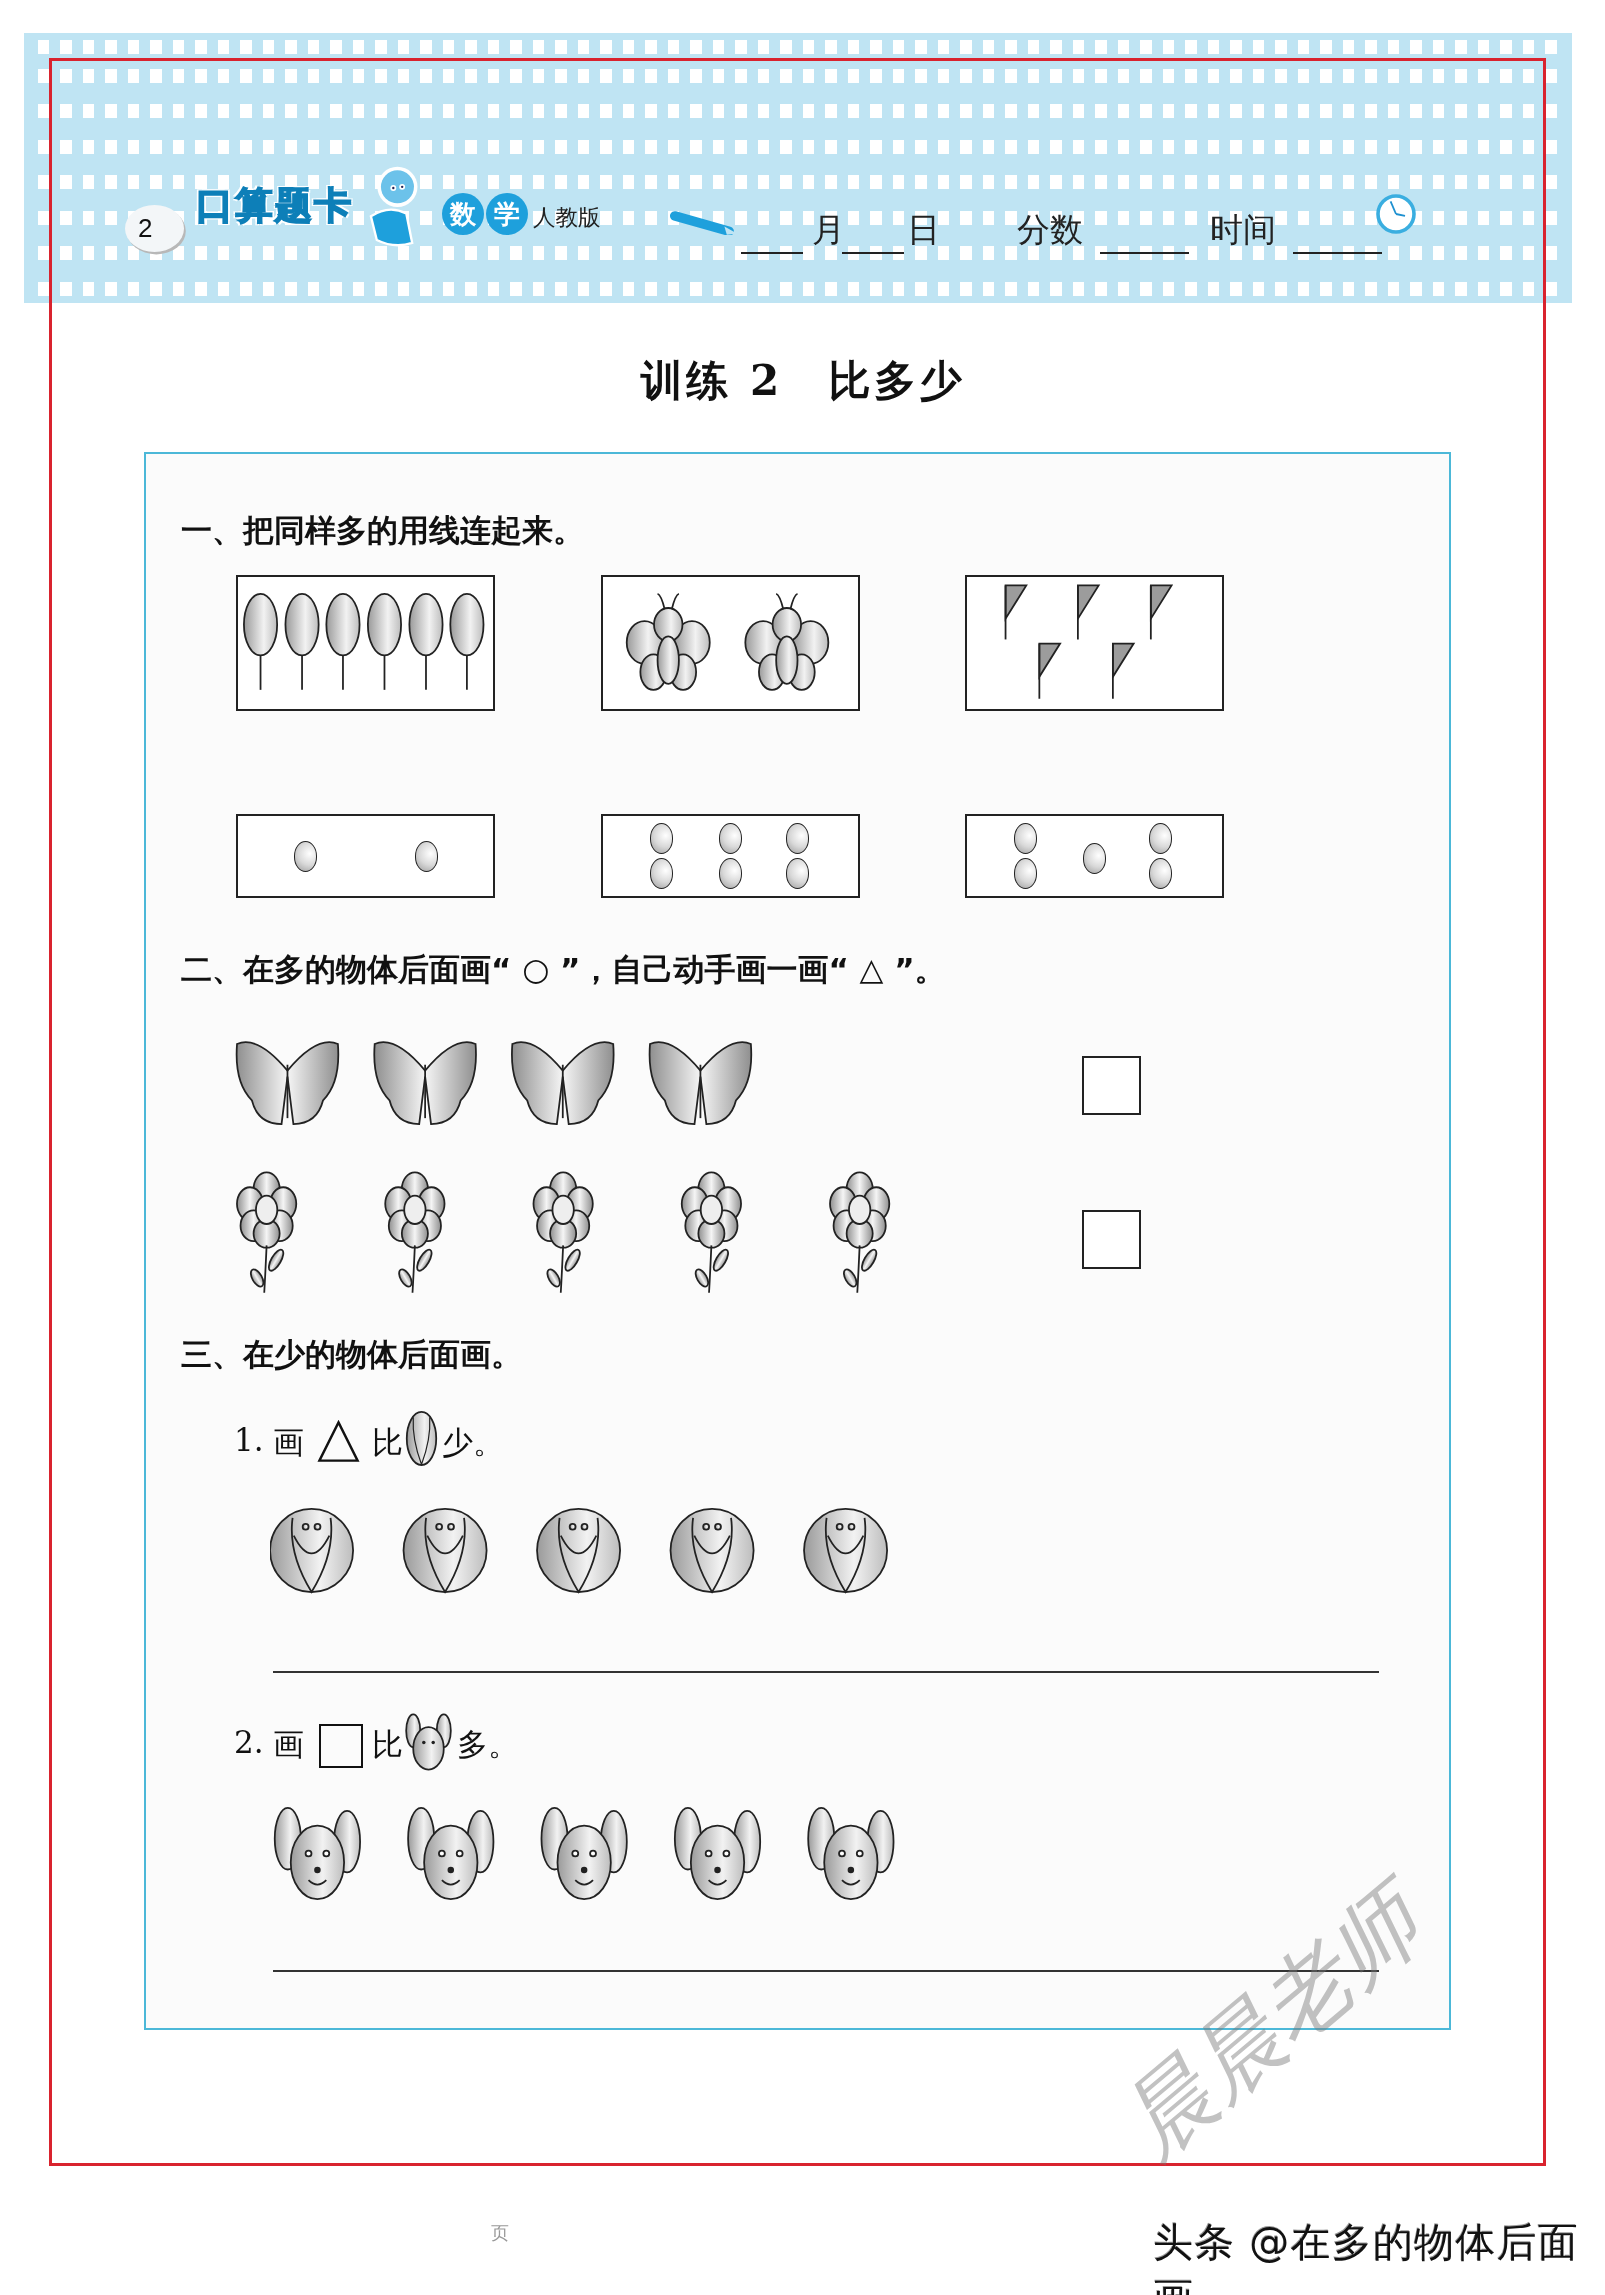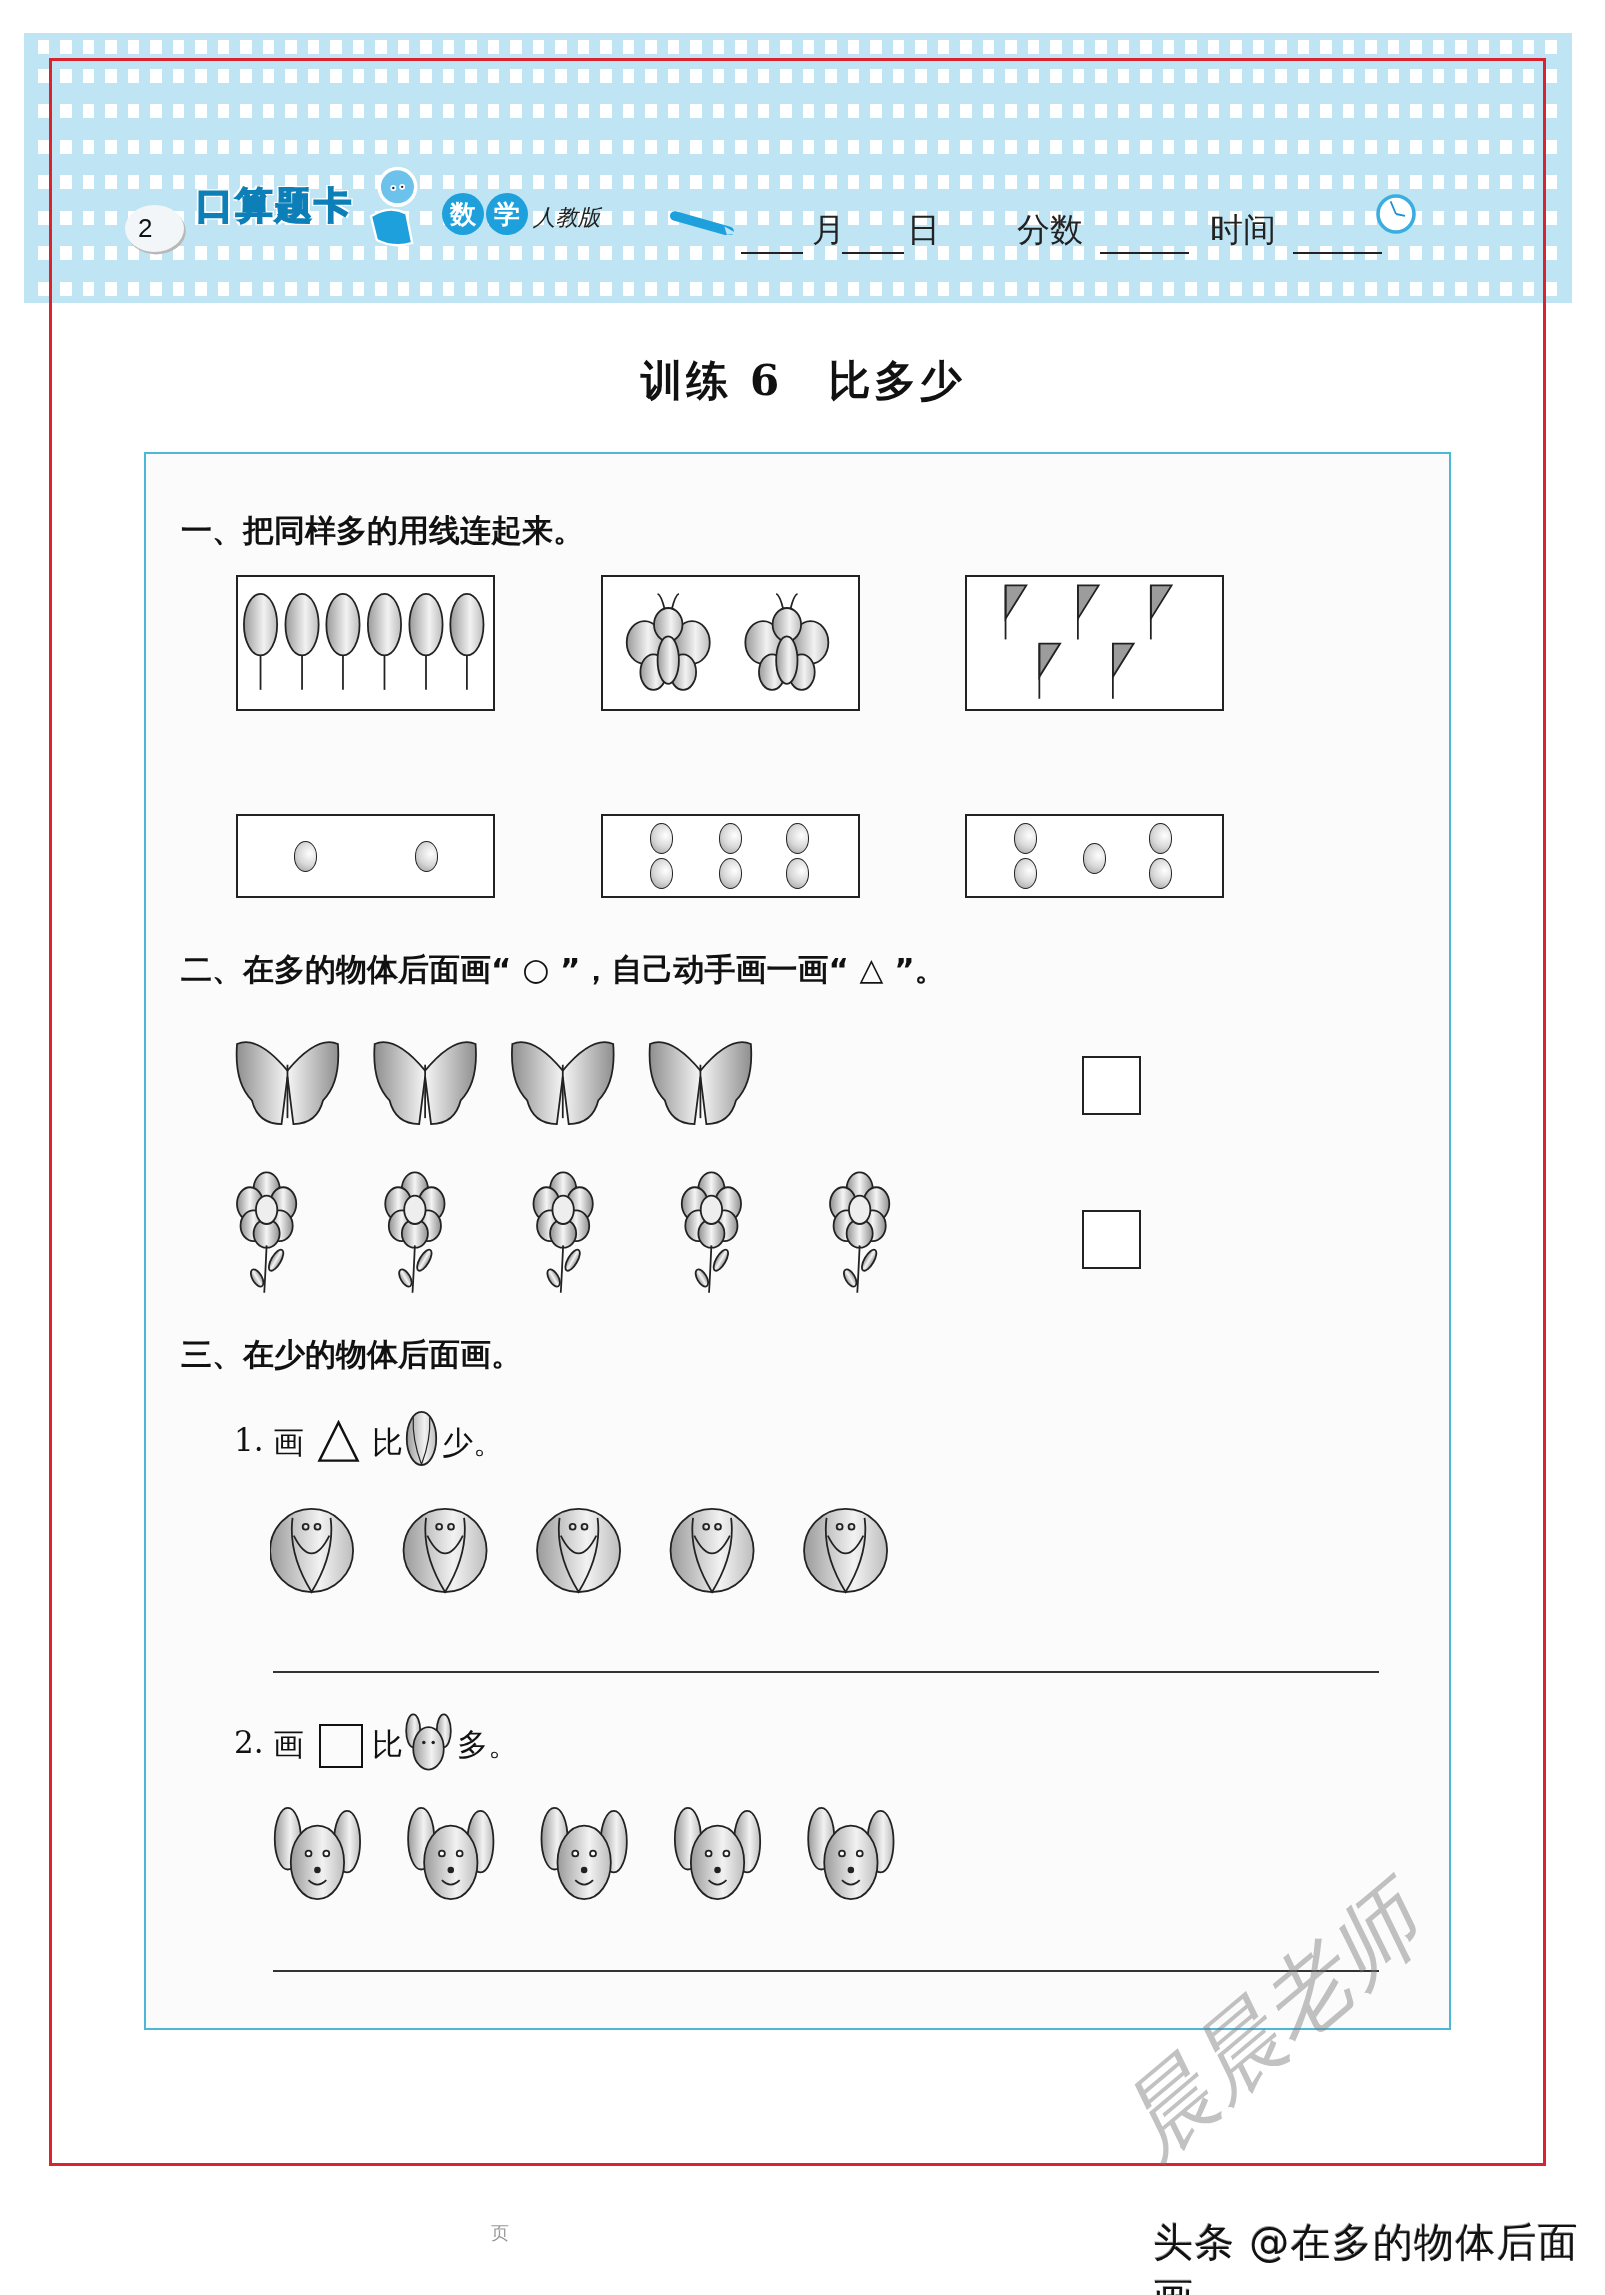--- a/index.html
+++ b/index.html
@@ -19,21 +19,21 @@
   .page-num { left:138px; top:213px; font-size:26px; font-family:"Liberation Sans",sans-serif; color:#111; }
 
   .logo { left:196px; top:181px; height:65px; display:flex; align-items:flex-start; }
   .logo-text { font-family:"DejaVu Sans",sans-serif; font-weight:bold; font-size:37px; color:#1fa3dc;
     -webkit-text-stroke:1.8px #0d7fb8; text-shadow:0 0 0 #fff, 2.4px 2.4px 0 #ffffff, -2.4px -2.4px 0 #ffffff, 2.4px -2.4px 0 #fff, -2.4px 2.4px 0 #fff;
     letter-spacing:2.4px; }
   .boy { left:365px; top:163px; width:59px; height:89px; }
 
   .subject-circle { top:193px; width:42px; height:42px; border-radius:50%; background:#1ea0dc;
     color:#fff; font-size:26px; font-weight:bold; display:flex; align-items:center; justify-content:center; }
-  .edition { left:533px; top:202px; font-size:22.5px; font-family:"DejaVu Serif",serif; color:#222;font-style:italic; }
+  .edition { left:533px; top:202px; font-size:22.5px; font-family:"DejaVu Serif",serif; color:#222; }
 
   .pencil { left:670px; top:211px; width:71px; height:24px; }
   .fill-line { height:1.8px; background:#222; }
   .hdr-label { font-size:33px; font-family:"DejaVu Sans",sans-serif; color:#222; font-weight:300; }
   .clock { left:1375px; top:193px; width:42px; height:42px; }
 
   .title { left:0; width:1606px; top:353px; text-align:center; font-size:42px; font-weight:bold;
     font-family:"DejaVu Serif","Liberation Serif",serif; letter-spacing:3.6px; }
 
   .content-box { left:144px; top:452px; width:1303px; height:1574px; border:2.4px solid #4cb8d8; background:#fbfbfb; }
@@ -102,21 +102,21 @@
 <div class="abs hdr-label" style="left:1017px;top:208px">分数</div>
 <div class="abs fill-line" style="left:1100px;top:252px;width:89px"></div>
 <div class="abs hdr-label" style="left:1210px;top:208px">时间</div>
 <div class="abs fill-line" style="left:1293px;top:252px;width:89px"></div>
 <svg class="abs clock" viewBox="0 0 70 70">
   <circle cx="35" cy="35" r="30" fill="#fff" stroke="#3aaee0" stroke-width="6"></circle>
   <line x1="35" y1="35" x2="26" y2="14" stroke="#1e90d0" stroke-width="3"></line>
   <line x1="35" y1="35" x2="50" y2="38" stroke="#1e90d0" stroke-width="3"></line>
 </svg>
 
-<div class="abs title">训练 6　比多少</div>
+<div class="abs title">训练 2　比多少</div>
 
 <div class="abs content-box"></div>
 
 <div class="abs heading" style="left:181px;top:510px">一、把同样多的用线连起来。</div>
 
 <div class="abs pic-box" style="left:236px;top:575px;width:255px;height:132px">
   <svg width="255" height="132" viewBox="0 0 430 222">
     <defs>
         <linearGradient id="gb" x1="0" x2="1">
           <stop offset="0" stop-color="#9a9a9a"></stop>

